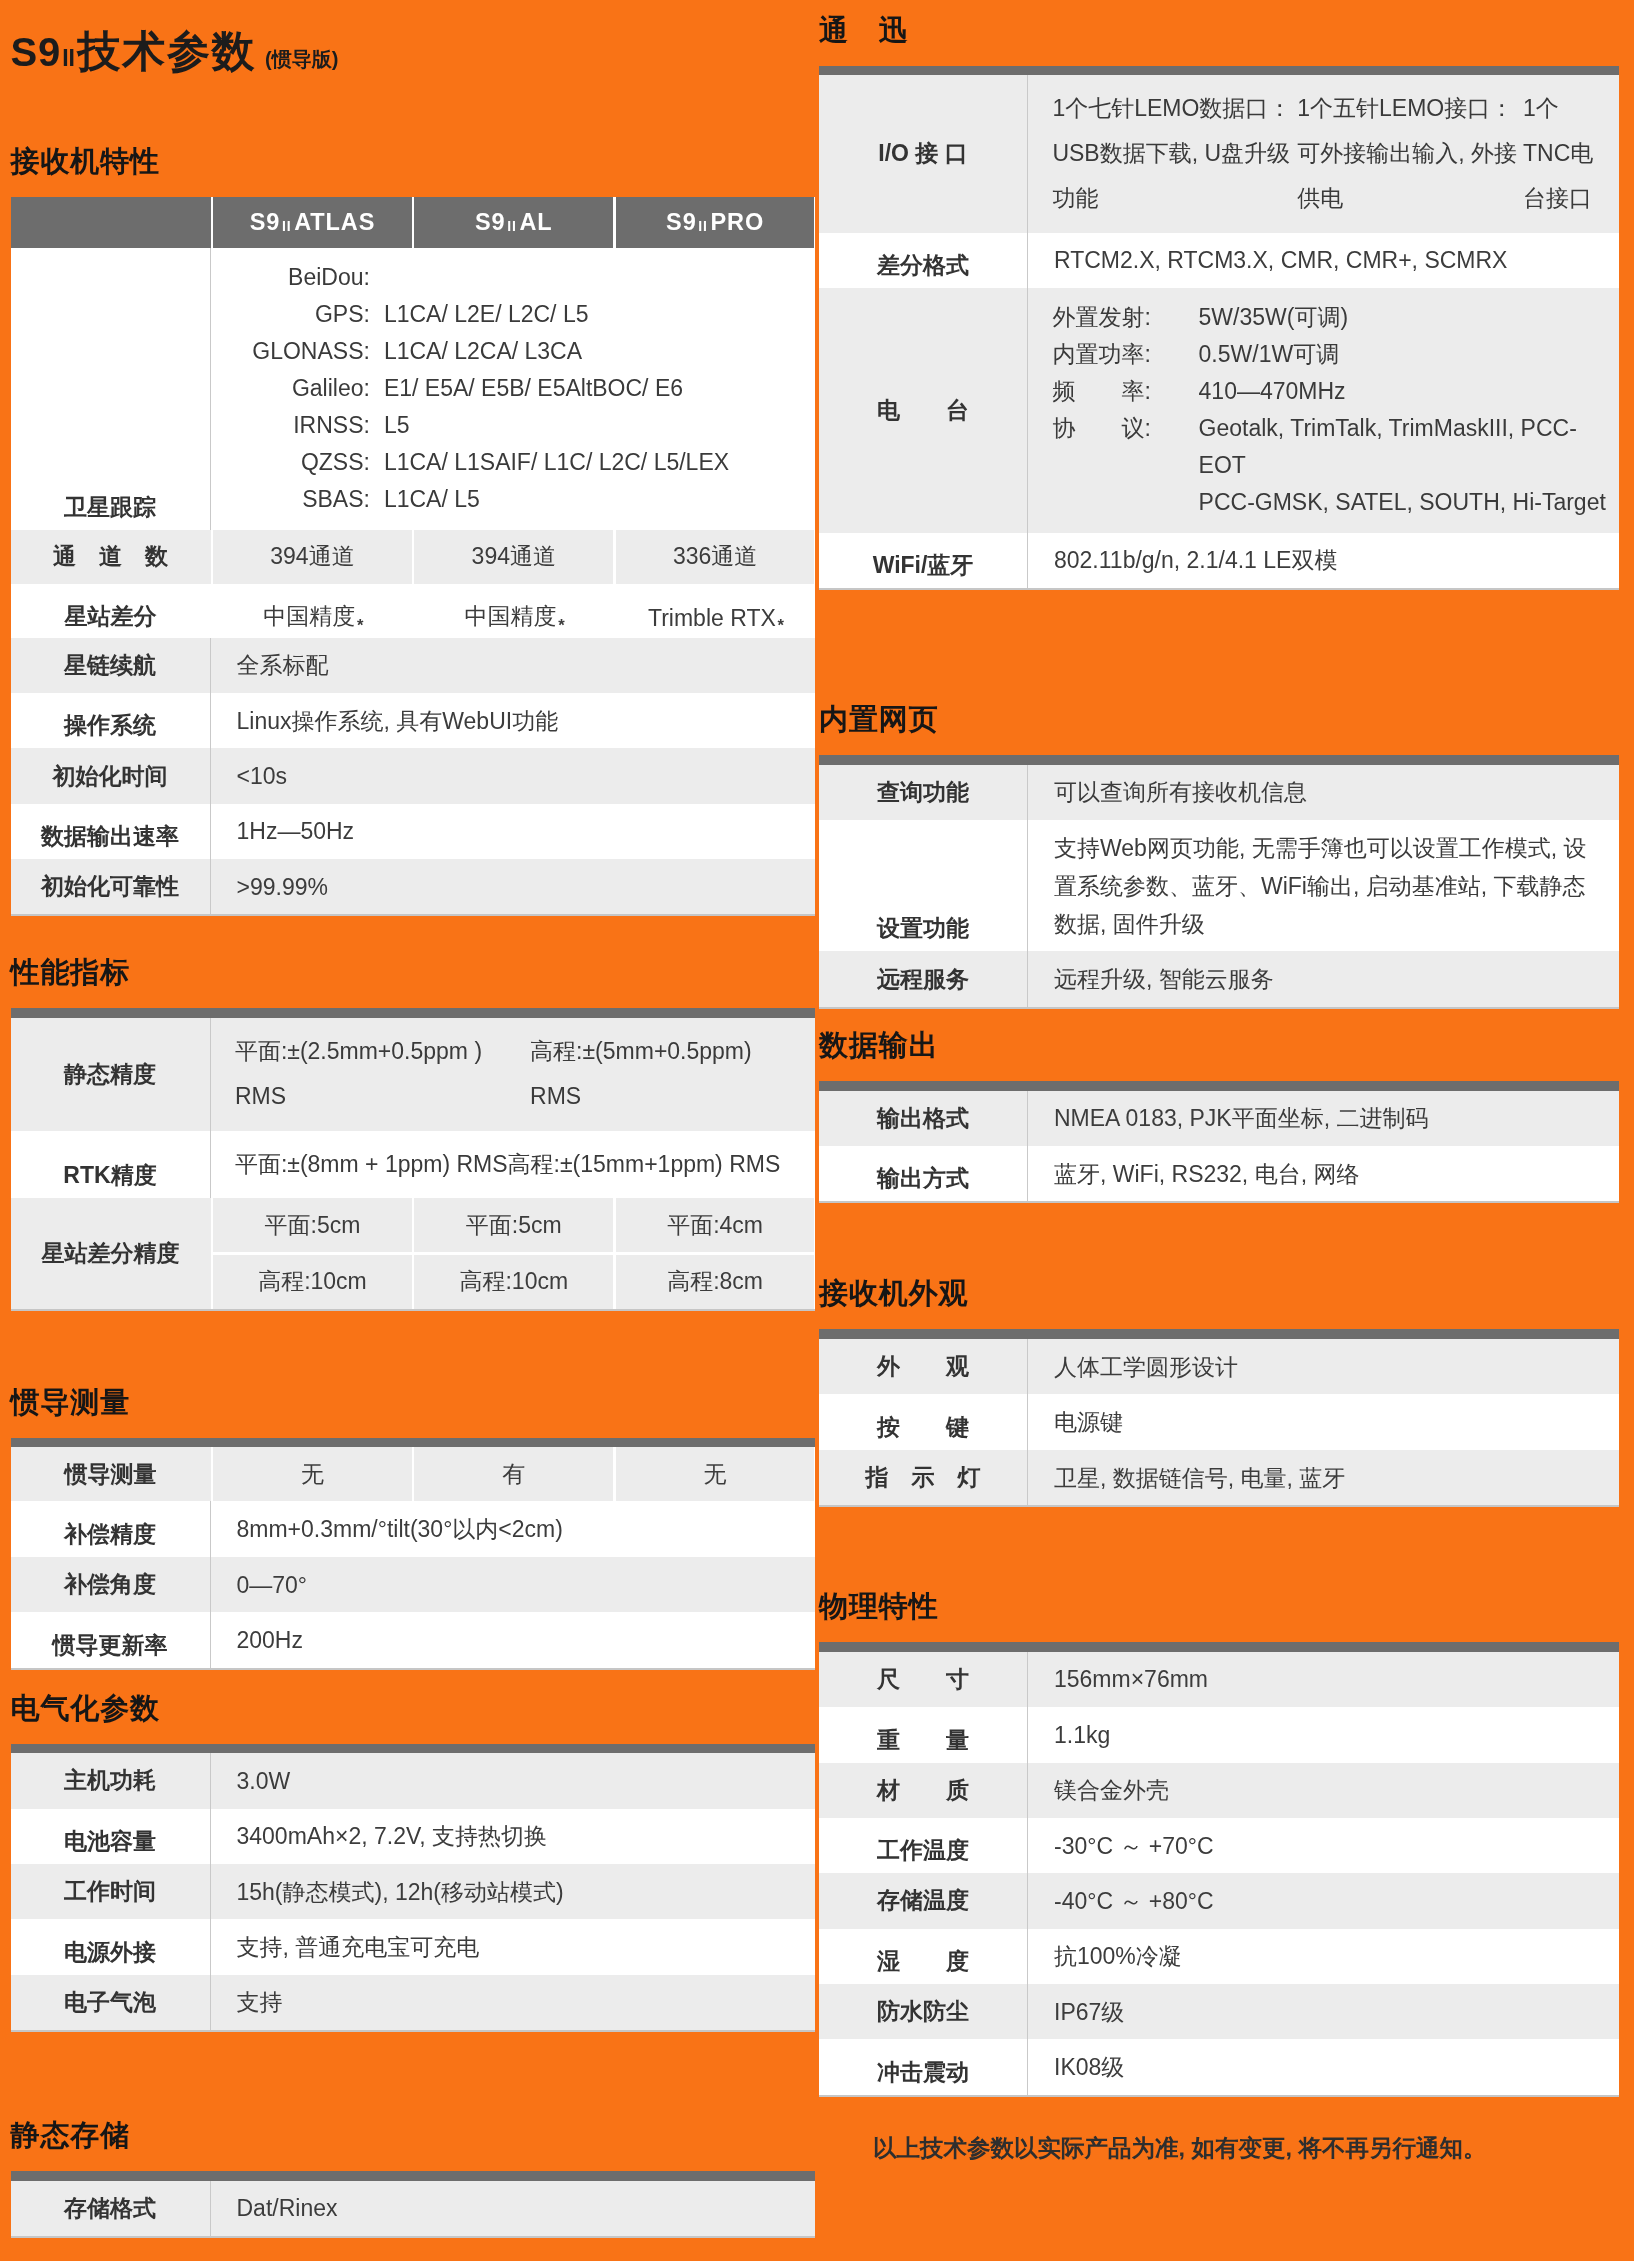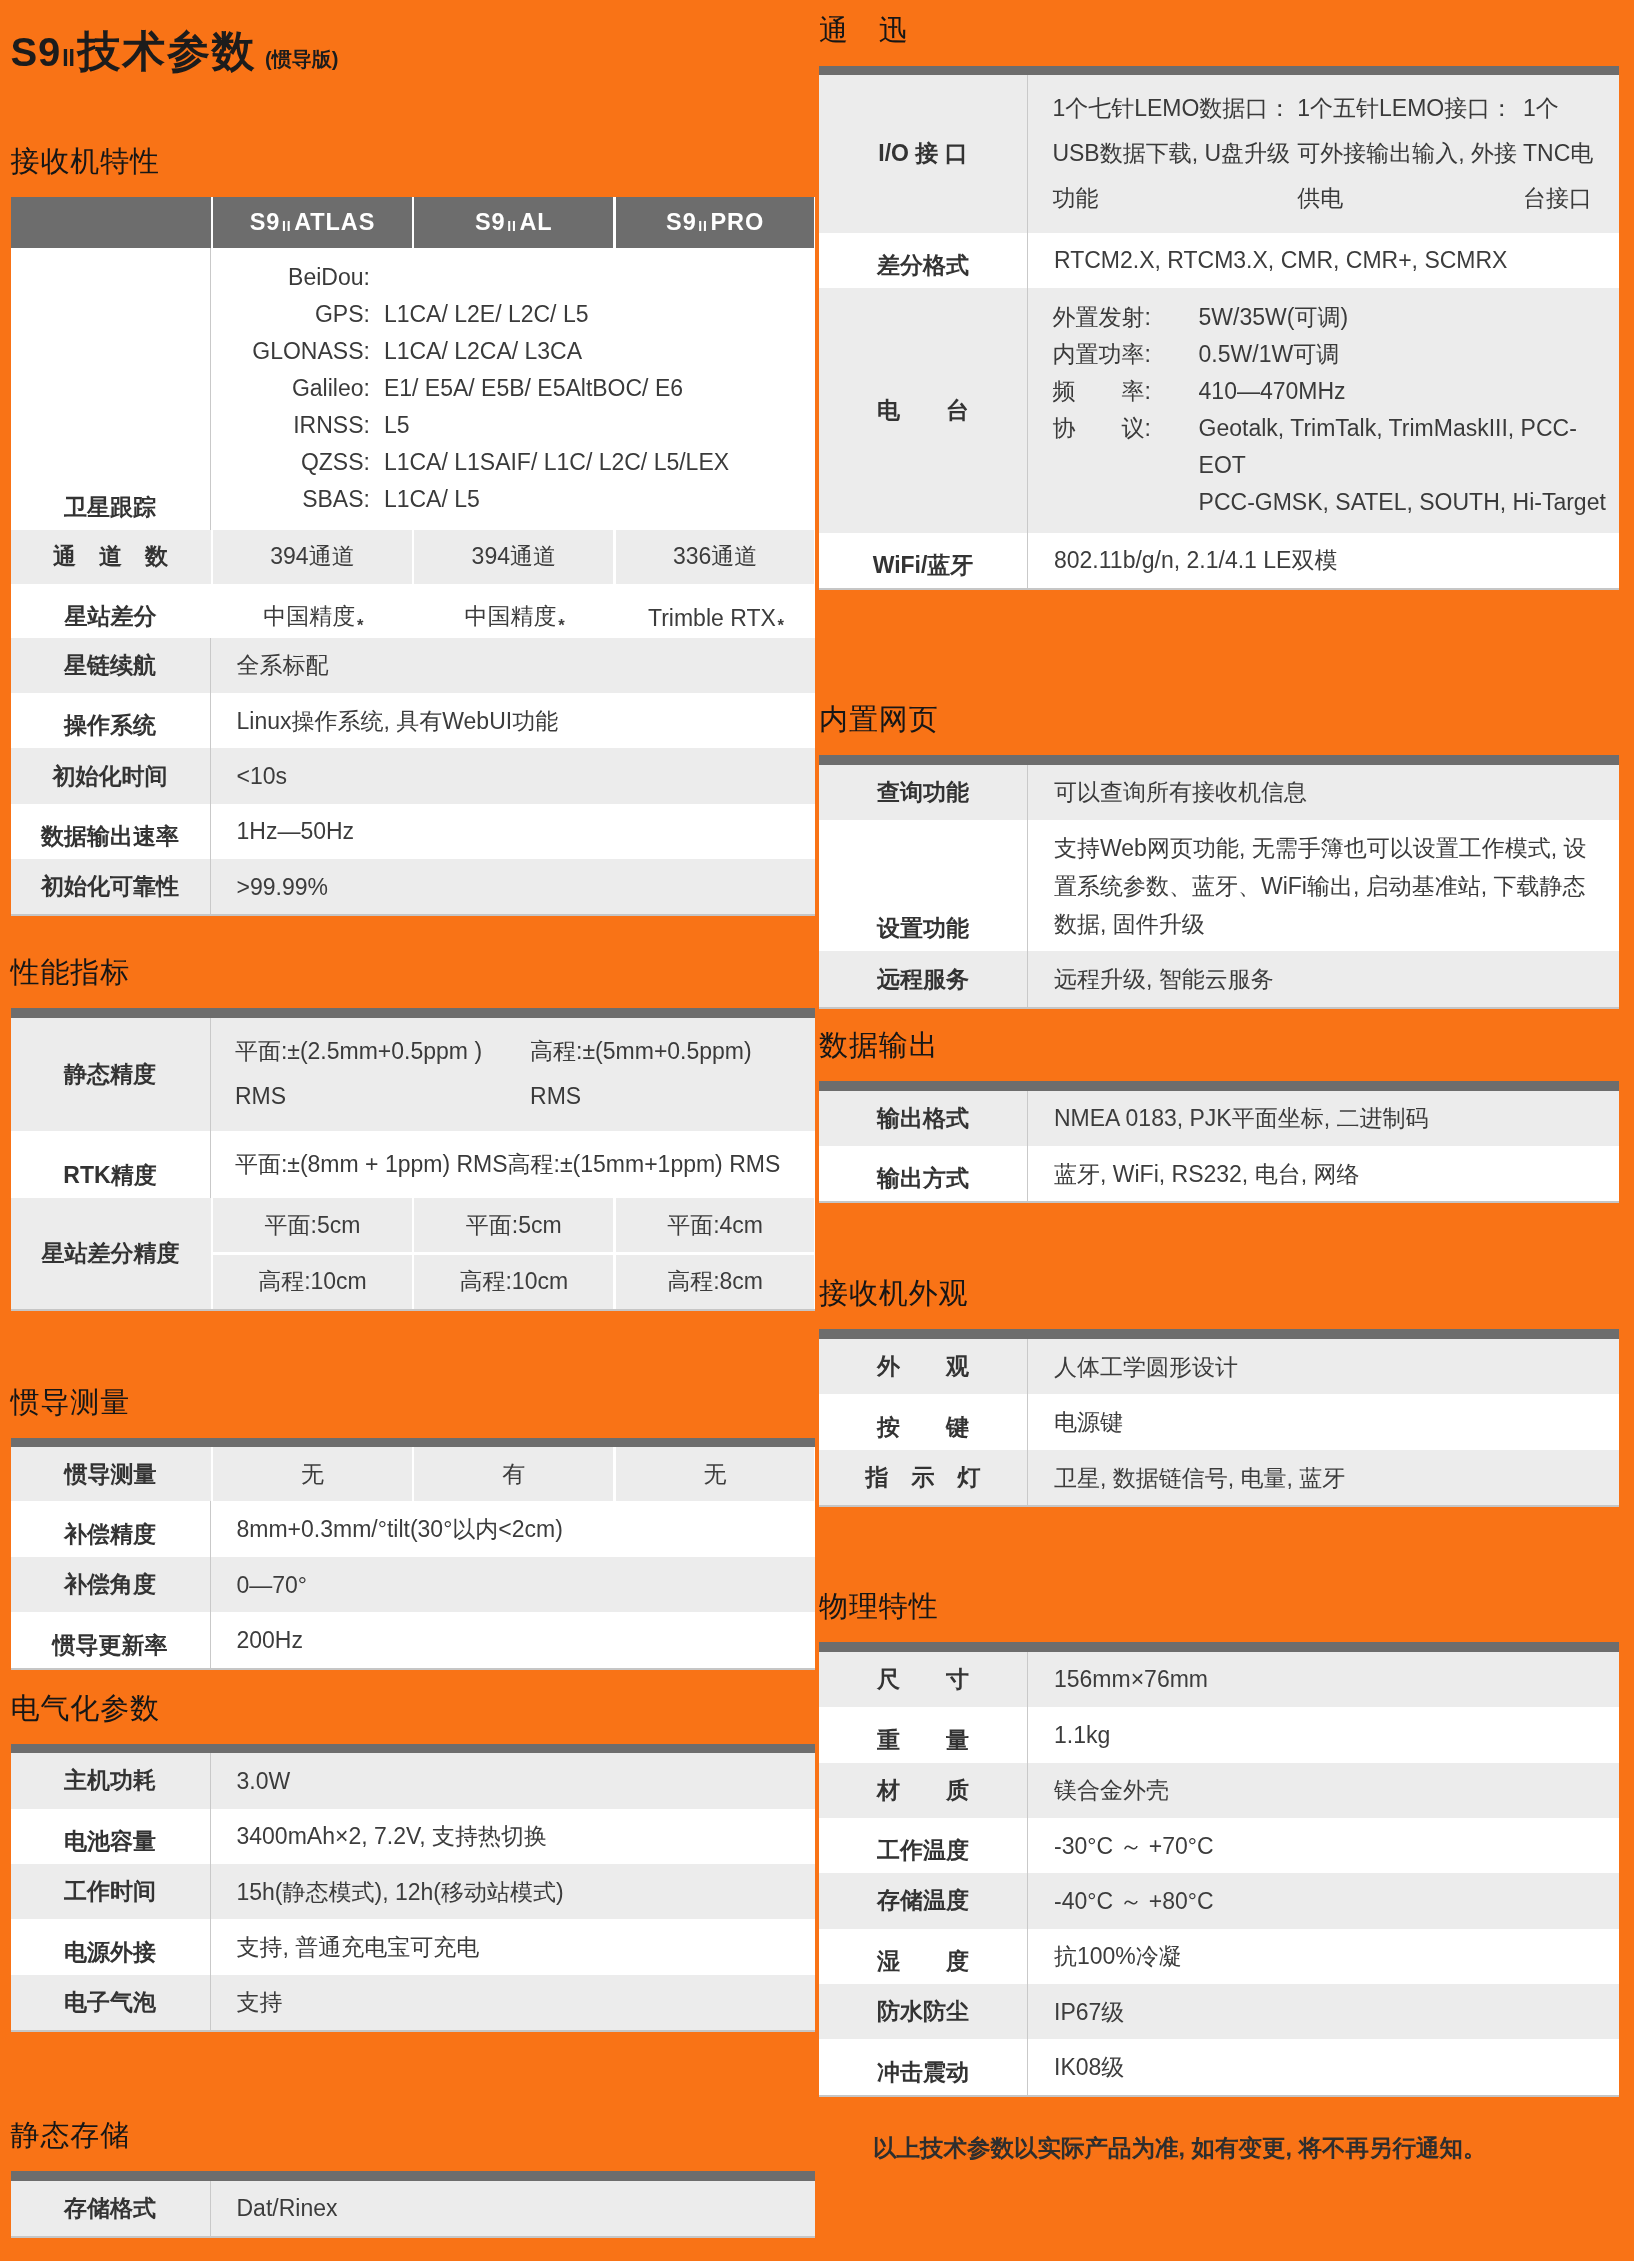--- a/index.html
+++ b/index.html
@@ -15,21 +15,21 @@
   .col-right { left: 819px; width: 800px; }
 
   
   h1.title { margin-top: 23px; font-weight: 800; color: #1c1c1c; display:flex; align-items: baseline; }
   .title-model { font-size: 40px; letter-spacing: 0.9px; }
   .title-roman { font-size: 23px; font-weight: 800; margin: 0 2.6px 0 0.9px; }
   .title-rest  { font-size: 43px; letter-spacing: 1.7px; }
   .title-edition { font-size: 20px; margin-left: 8.7px; font-weight: 700; }
 
   
-  h2.heading { font-size: 29px; font-weight: 400; color: #161616; margin-bottom: 15px; letter-spacing: 0.9px; }
+  h2.heading { font-size: 29px; font-weight: 700; color: #161616; margin-bottom: 15px; letter-spacing: 0.9px; }
 
   .sec-receiver-features { margin-top: 61px; }
   .sec-performance       { margin-top: 37px; }
   .sec-ins               { margin-top: 72px; }
   .sec-electrical        { margin-top: 19px; }
   .sec-storage           { margin-top: 84px; }
   .sec-comm              { margin-top: 10.5px; }
   .sec-webui             { margin-top: 110px; }
   .sec-data-output       { margin-top: 17.4px; }
   .sec-appearance        { margin-top: 71px; }

